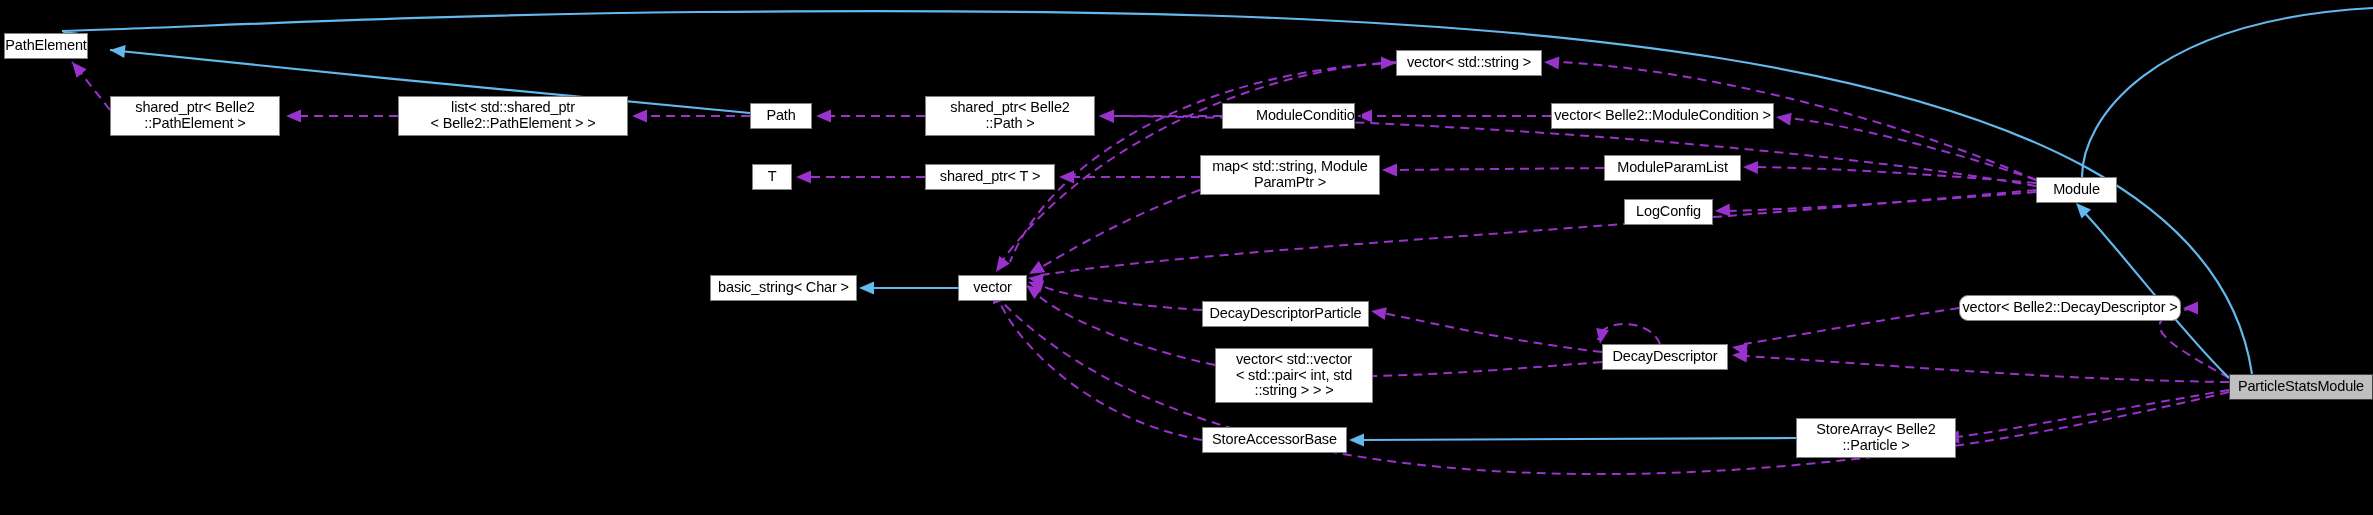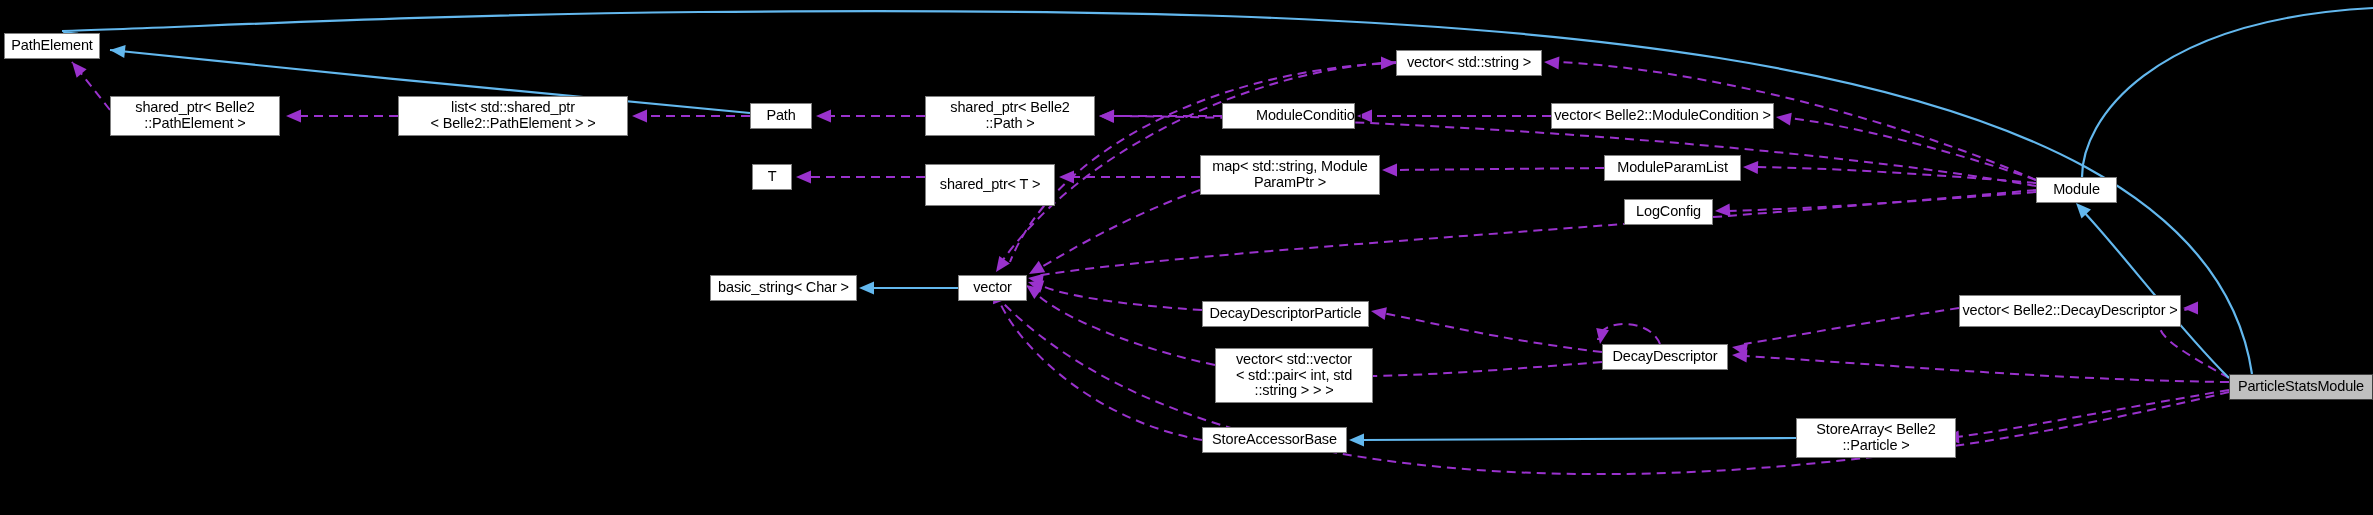--- a/index.html
+++ b/index.html
@@ -118,43 +118,43 @@
       <polygon points="2183,308 2198,301.5 2198,314.5" fill="#9a32cd"></polygon>
       <path d="M 1796 438 L 1361 440" fill="none" stroke="#63b8ee" stroke-width="2.2"></path>
       <polygon points="1349,440 1364,433.5 1364,446.5" fill="#63b8ee"></polygon>
       <path d="M 2229 390 C 2100 412 2000 432 1956 437" fill="none" stroke="#9a32cd" stroke-width="2" stroke-dasharray="9,6"></path>
       <polygon points="1944,438 1958.5100436745606,430.46948656714926 1959.4168778332341,443.437819220527" fill="#9a32cd"></polygon>
       <path d="M 2229 378 C 2180 330 2120 250 2082 210" fill="none" stroke="#63b8ee" stroke-width="2.2"></path>
       <polygon points="2076,203 2090.983774461462,209.5373161838813 2081.4761763404126,218.40329486469378" fill="#63b8ee"></polygon>
       <path d="M 2082 177 C 2082 120 2150 20 2373 8" fill="none" stroke="#63b8ee" stroke-width="2.2"></path>
     </svg>
 
-<div class="node" style="left: 4px; top: 33px; width: 96px; height: 26px;"><span class="node-label">PathElement</span></div>
+<div class="node" style="left: 4px; top: 33px; width: 84px; height: 26px;"><span class="node-label">PathElement</span></div>
     <div class="node" style="left: 110px; top: 96px; width: 170px; height: 40px;"><span class="node-label">shared_ptr&lt; Belle2
 ::PathElement &gt;</span></div>
     <div class="node" style="left: 398px; top: 96px; width: 230px; height: 40px;"><span class="node-label">list&lt; std::shared_ptr
 &lt; Belle2::PathElement &gt; &gt;</span></div>
     <div class="node" style="left: 750px; top: 103px; width: 62px; height: 26px;"><span class="node-label">Path</span></div>
     <div class="node" style="left: 925px; top: 96px; width: 170px; height: 40px;"><span class="node-label">shared_ptr&lt; Belle2
 ::Path &gt;</span></div>
     <div class="node" style="left: 752px; top: 164px; width: 40px; height: 26px;"><span class="node-label">T</span></div>
-    <div class="node" style="left: 925px; top: 164px; width: 130px; height: 42px;"><span class="node-label">shared_ptr&lt; T &gt;</span></div>
+    <div class="node" style="left: 925px; top: 164px; width: 130px; height: 26px;"><span class="node-label">shared_ptr&lt; T &gt;</span></div>
     <div class="node" style="left: 1222px; top: 103px; width: 133px; height: 26px; padding-left: 33px;"><span class="node-label">ModuleCondition</span></div>
     <div class="node" style="left: 1200px; top: 155px; width: 180px; height: 40px;"><span class="node-label">map&lt; std::string, Module
 ParamPtr &gt;</span></div>
     <div class="node" style="left: 1396px; top: 50px; width: 146px; height: 26px;"><span class="node-label">vector&lt; std::string &gt;</span></div>
     <div class="node" style="left: 1551px; top: 103px; width: 223px; height: 26px;"><span class="node-label">vector&lt; Belle2::ModuleCondition &gt;</span></div>
     <div class="node" style="left: 1604px; top: 155px; width: 137px; height: 26px;"><span class="node-label">ModuleParamList</span></div>
     <div class="node" style="left: 1624px; top: 199px; width: 89px; height: 26px;"><span class="node-label">LogConfig</span></div>
     <div class="node" style="left: 2036px; top: 177px; width: 81px; height: 26px;"><span class="node-label">Module</span></div>
     <div class="node" style="left: 710px; top: 275px; width: 147px; height: 26px;"><span class="node-label">basic_string&lt; Char &gt;</span></div>
     <div class="node" style="left: 958px; top: 275px; width: 69px; height: 26px;"><span class="node-label">vector</span></div>
     <div class="node" style="left: 1202px; top: 301px; width: 167px; height: 26px; text-align: center;"><span class="node-label">DecayDescriptorParticle</span></div>
     <div class="node" style="left: 1215px; top: 348px; width: 158px; height: 55px;"><span class="node-label">vector&lt; std::vector
 &lt; std::pair&lt; int, std
 ::string &gt; &gt; &gt;</span></div>
     <div class="node" style="left: 1602px; top: 344px; width: 126px; height: 26px;"><span class="node-label">DecayDescriptor</span></div>
-    <div class="node" style="left: 1959px; top: 295px; width: 222px; height: 32px;"><span class="node-label">vector&lt; Belle2::DecayDescriptor &gt;</span></div>
+    <div class="node" style="left: 1959px; top: 295px; width: 222px; height: 26px; border-radius: 9px;"><span class="node-label">vector&lt; Belle2::DecayDescriptor &gt;</span></div>
     <div class="node" style="left: 1202px; top: 427px; width: 145px; height: 26px; text-align: center;"><span class="node-label">StoreAccessorBase</span></div>
     <div class="node" style="left: 1796px; top: 418px; width: 160px; height: 40px;"><span class="node-label">StoreArray&lt; Belle2
 ::Particle &gt;</span></div>
     <div class="node focus" style="left: 2229px; top: 374px; width: 144px; height: 26px;"><span class="node-label">ParticleStatsModule</span></div>
   </div>
 
 </body></html>

